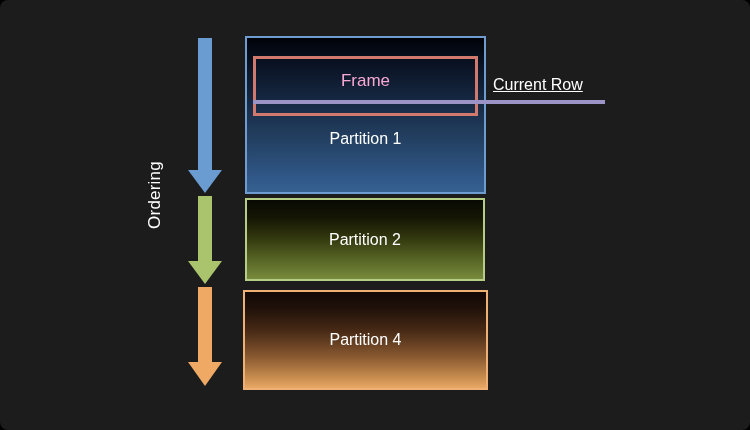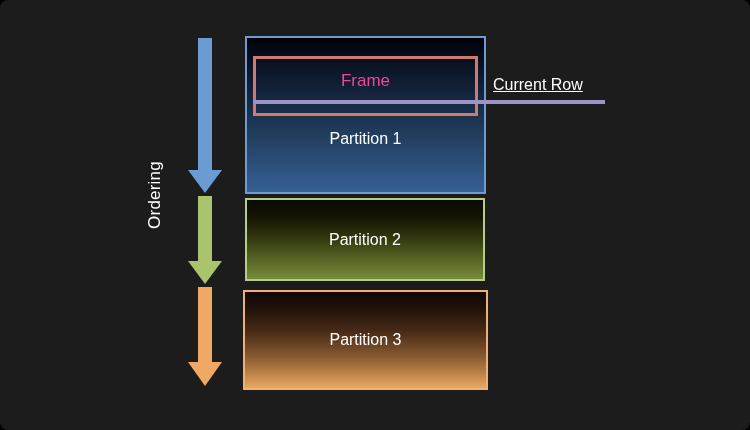--- a/index.html
+++ b/index.html
@@ -95,21 +95,21 @@
     position: absolute;
     left: 253px; top: 56px; width: 225px; height: 60px;
     box-sizing: border-box;
     border: 3px solid #d1796c;
     display: flex;
     align-items: flex-start;
     justify-content: center;
     z-index: 4;
   }
   #frame-label {
-    color: #ec4899;
+    color: #f9a8d4;
     font-size: 17px;
     margin-top: 12px;
   }
 
   
   #current-row-line {
     position: absolute;
     left: 253px; top: 100px;
     width: 352px; height: 4px;
     background: #9c93c6;
@@ -149,21 +149,21 @@
 
   <div class="partition" id="partition-1">
     <span class="plabel">Partition 1</span>
   </div>
 
   <div class="partition" id="partition-2">
     <span class="plabel">Partition 2</span>
   </div>
 
   <div class="partition" id="partition-3">
-    <span class="plabel">Partition 3</span>
+    <span class="plabel">Partition 4</span>
   </div>
 
   <div id="frame-box">
     <span id="frame-label">Frame</span>
   </div>
 
   <div id="current-row-line"></div>
   <div id="current-row-label">Current Row</div>
 
 </div>

